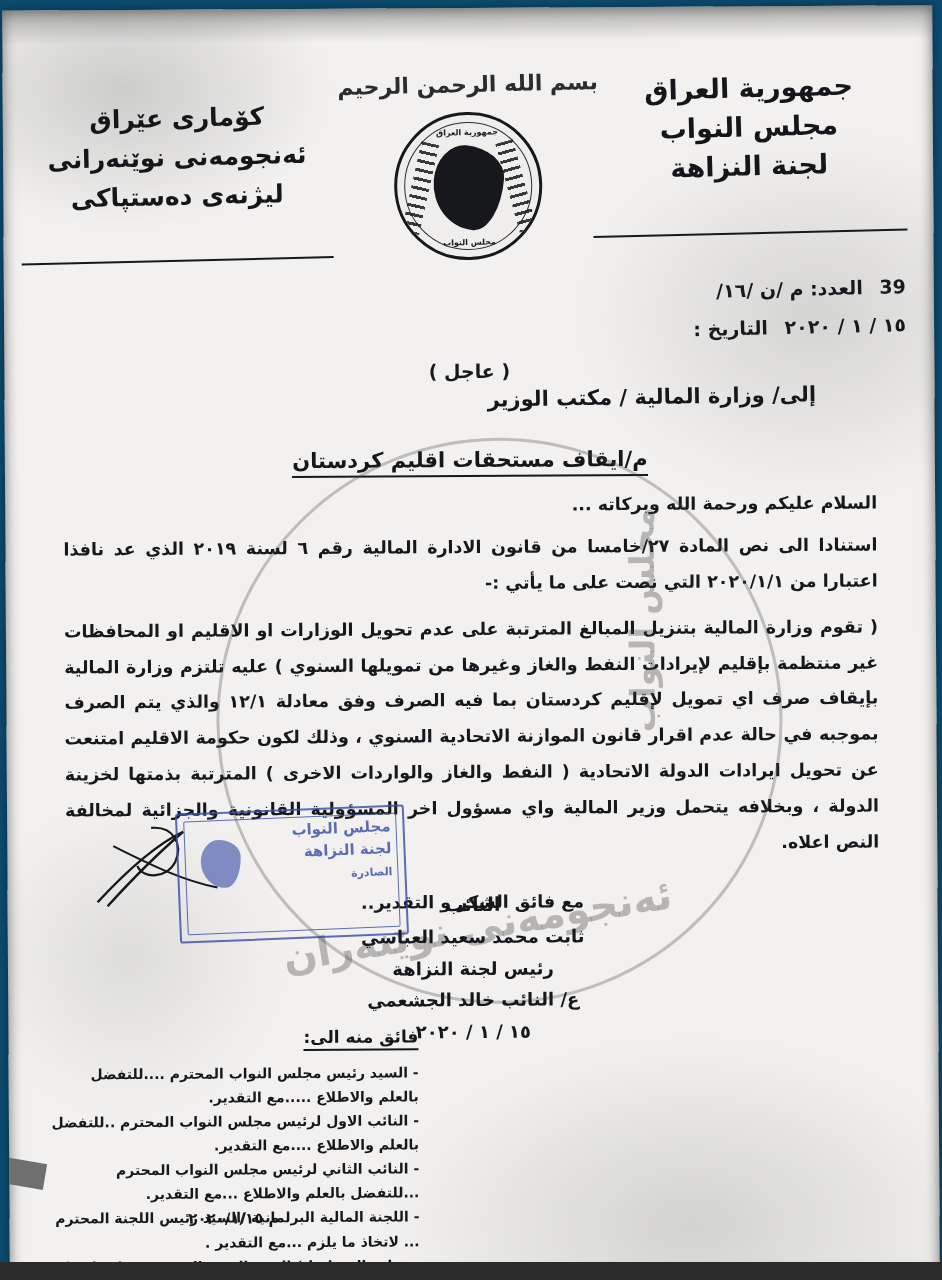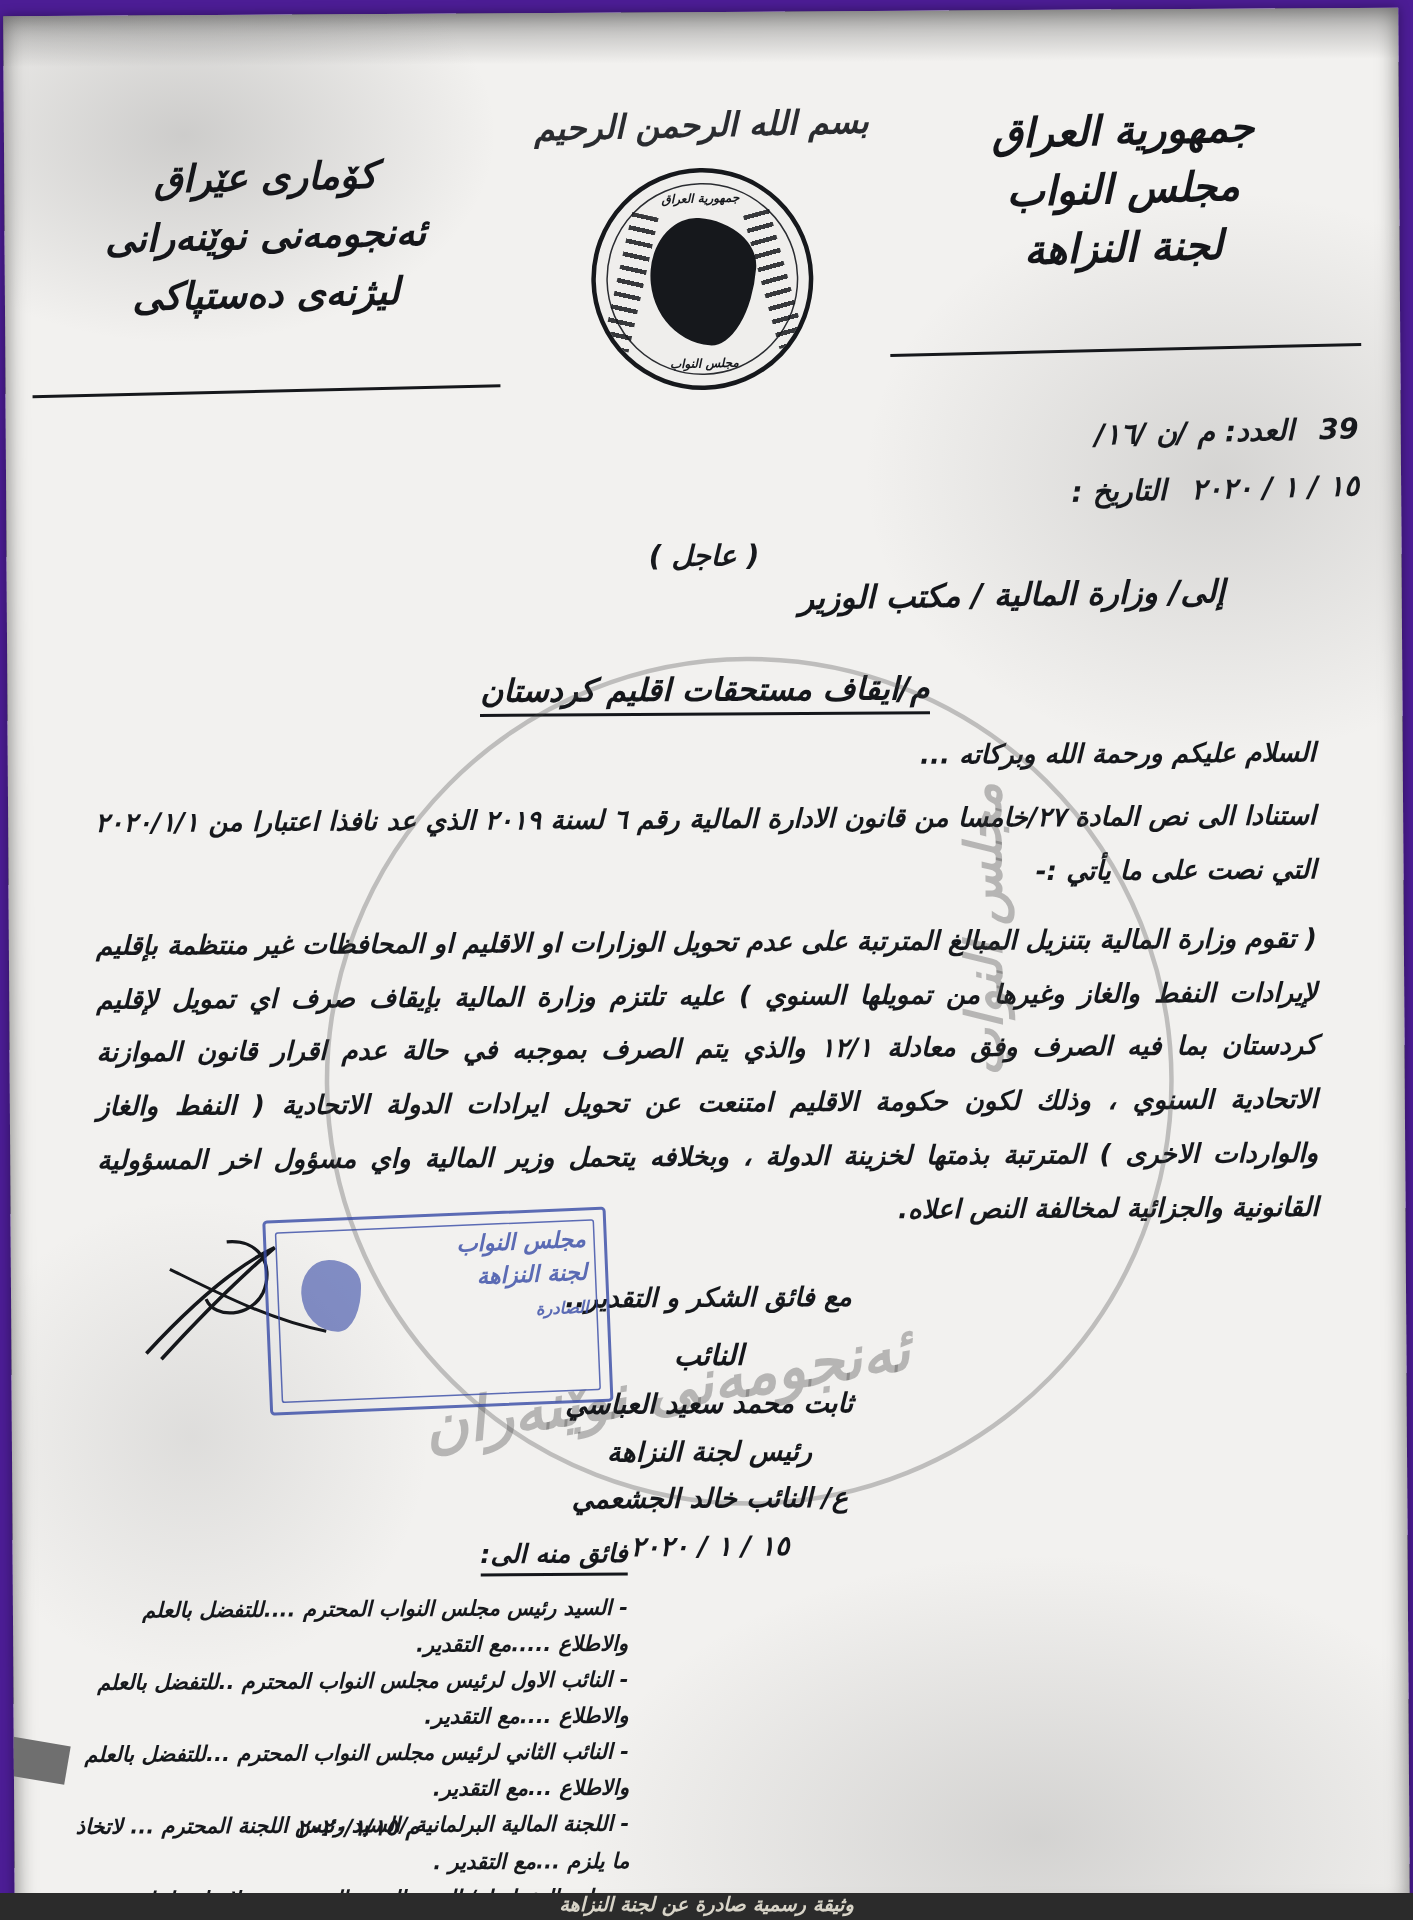--- a/index.html
+++ b/index.html
@@ -5,22 +5,21 @@
   html,body{margin:0;padding:0;}
   body{
     width:942px;height:1280px;
     background:#2e2e2e;
     font-family:"DejaVu Sans", sans-serif;
     overflow:hidden;
   }
   
   #scan{
     position:absolute;inset:0;
-    background:#4c1d95;
-    font-style:italic;
+    background:#0c4a6e;
   }
   .paper{
     position:absolute;
     left:6px; top:8px; width:930px; height:1268px;
     background:#f2f1ef;
     box-shadow:0 0 14px rgba(0,0,0,.55) inset,0 0 8px rgba(0,0,0,.4);
     transform:rotate(-0.35deg);
     overflow:hidden;
   }
   
@@ -285,14 +284,13 @@
 
       </ul>
     </div>
 
     <div class="footdate">م ٢٠٢٠/١/١٥</div>
     <div class="footrule"></div>
     <div class="corner-tear"></div>
   </div>
 
   <div class="footstrip"></div>
-  <div class="foottext">وثيقة رسمية صادرة عن لجنة النزاهة</div>
 </div>
 
 </body></html>

